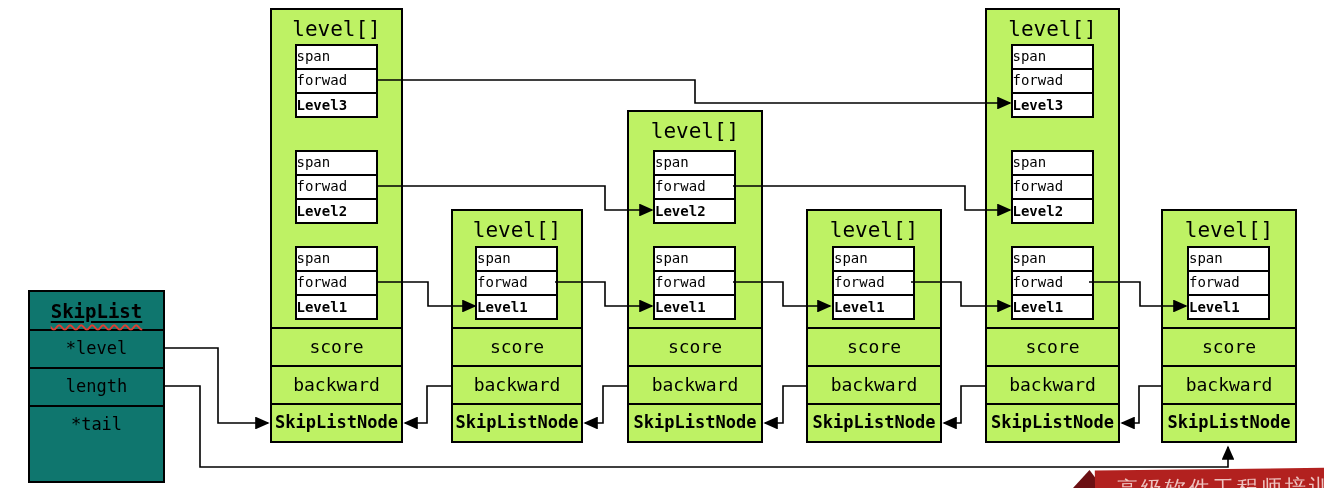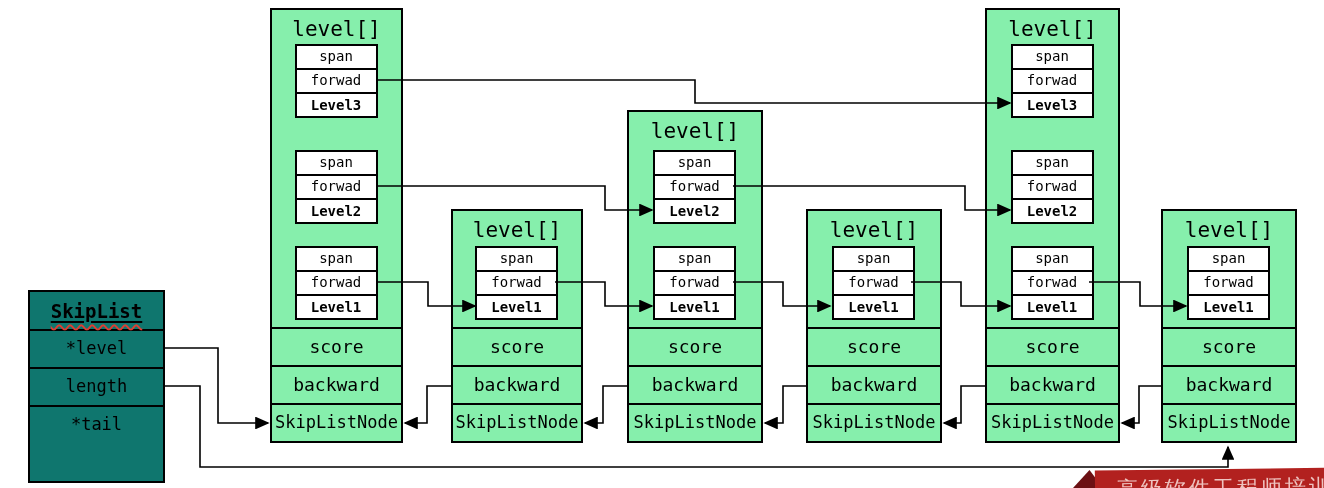--- a/index.html
+++ b/index.html
@@ -22,41 +22,41 @@
     height: 37px; display: flex; align-items: center; justify-content: center;
     font-size: 19px; font-weight: bold;
   }
   .sl-underline { text-decoration: underline wavy #e03c31; text-decoration-thickness: 2px; text-underline-offset: 6px; }
   .sl-solid { text-decoration: underline solid #000; text-decoration-thickness: 2px; text-underline-offset: 3px; font-weight: bold; }
   .sl-row {
     height: 38px; border-top: 2px solid #000;
     line-height: 35px; text-align: center; font-size: 17px;
   }
   
-  .node { position: absolute; border: 2px solid #000; background: #86efac; }
+  .node { position: absolute; border: 2px solid #000; background: #bef264; }
   .node-title {
     height: 36px; display: flex; align-items: center; justify-content: center;
     font-size: 21px; padding-top: 2px;
   }
   .lvlbox {
     position: absolute; left: 50%; margin-left: -42px;
     width: 83px; height: 74px;
     border: 2px solid #000; background: #fff;
   }
   .lvlrow {
     height: 24px; border-bottom: 2px solid #000;
-    line-height: 21px; text-align: center; font-size: 14px;
+    line-height: 21px; text-align: left; font-size: 14px;
   }
   .lvlrow.last { height: 22px; border-bottom: none; font-weight: bold; line-height: 22px; }
   .node-footer { position: absolute; left: 0; right: 0; bottom: 0; }
   .frow {
     height: 38px; border-top: 2px solid #000;
     line-height: 35px; text-align: center; font-size: 18px;
   }
-  .frow.type { font-weight: normal; font-size: 17px; letter-spacing: 0; }
+  .frow.type { font-weight: bold; font-size: 17px; letter-spacing: 0; }
   
   .lv-top    { top: 34px; }
   .lv-mid    { top: 140px; }
   .lv-bot    { top: 236px; }
   .lv-n3mid  { top: 38px; }
   .lv-n3bot  { top: 134px; }
   .lv-single { top: 35px; }
   
   #wires { position: absolute; left: 0; top: 0; pointer-events: none; }
   #wires polyline { fill: none; stroke: #000; stroke-width: 1.6; }

